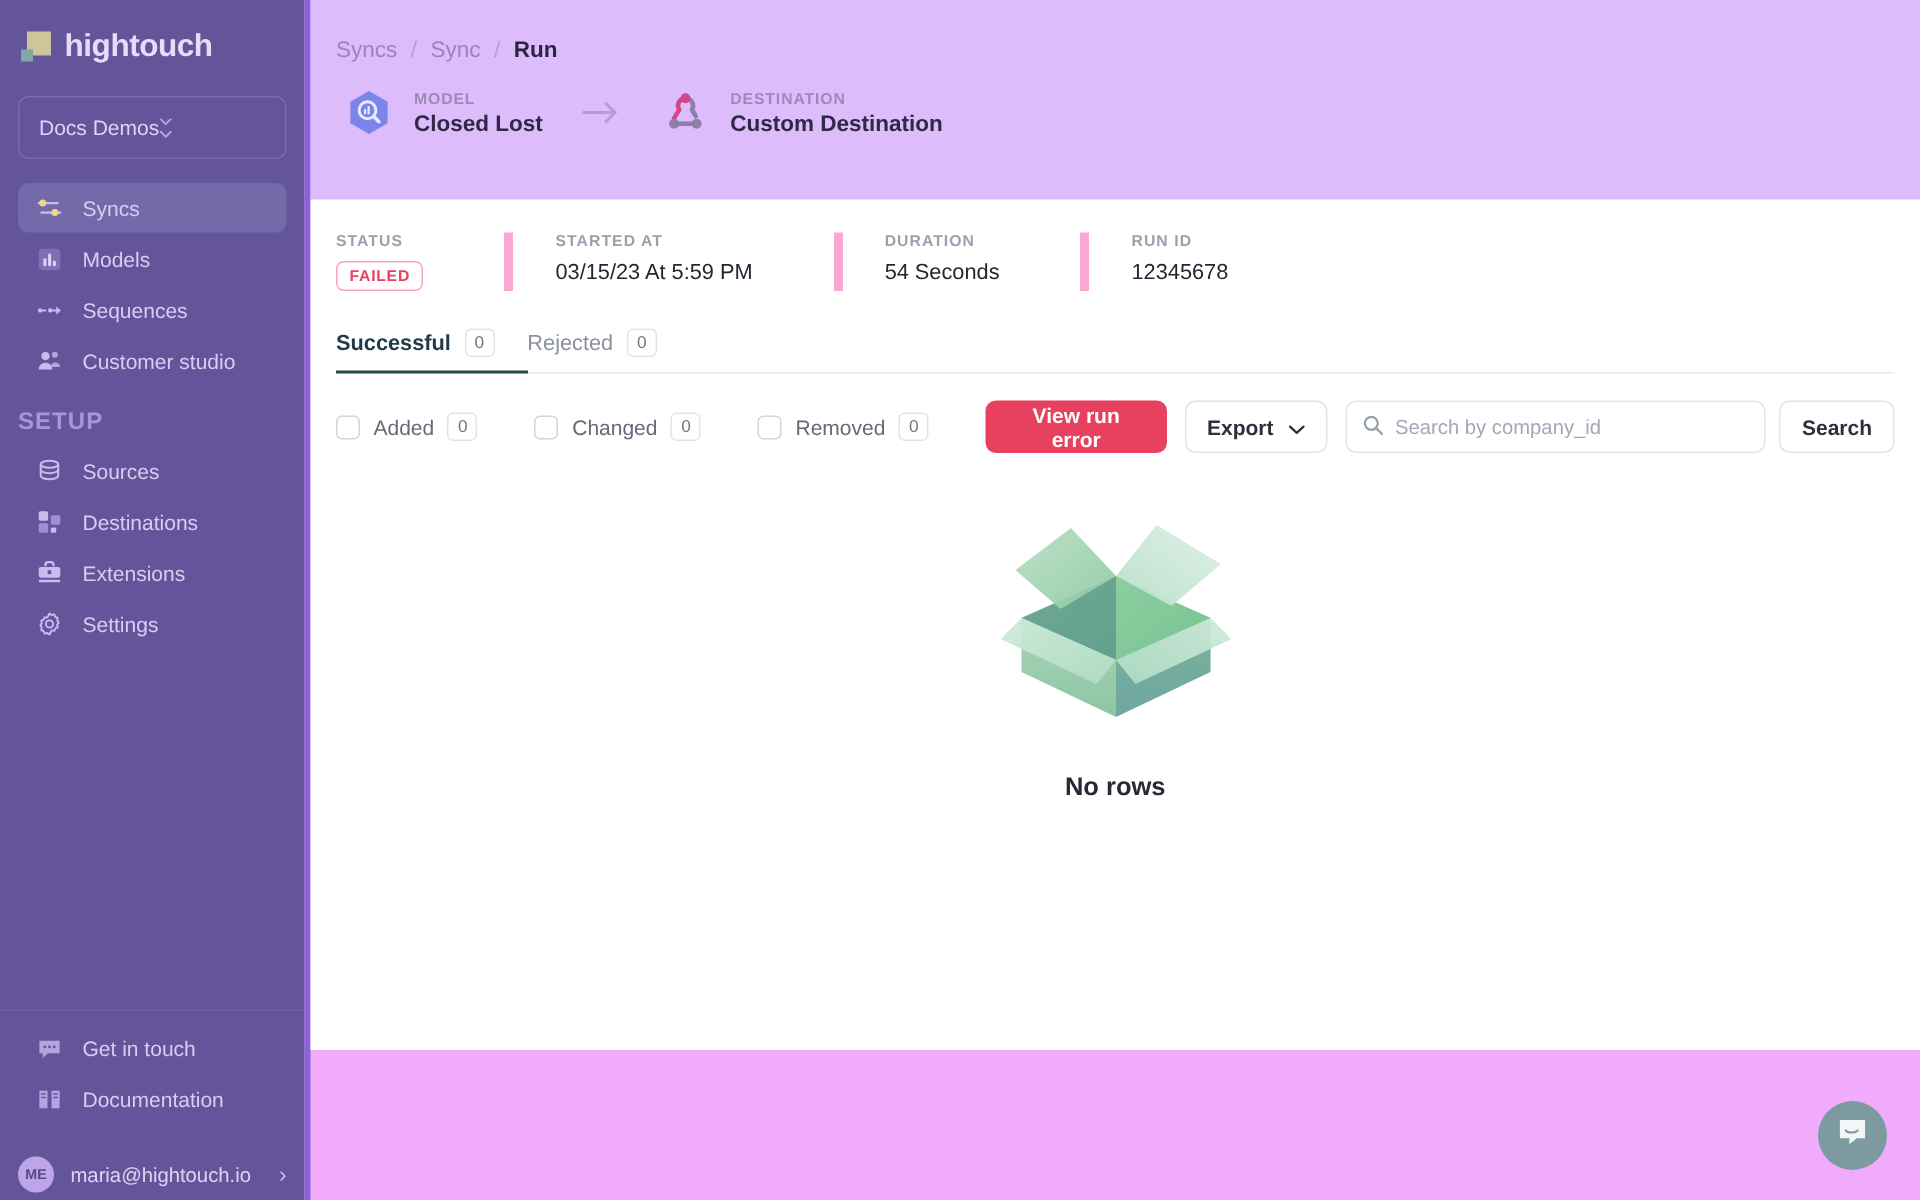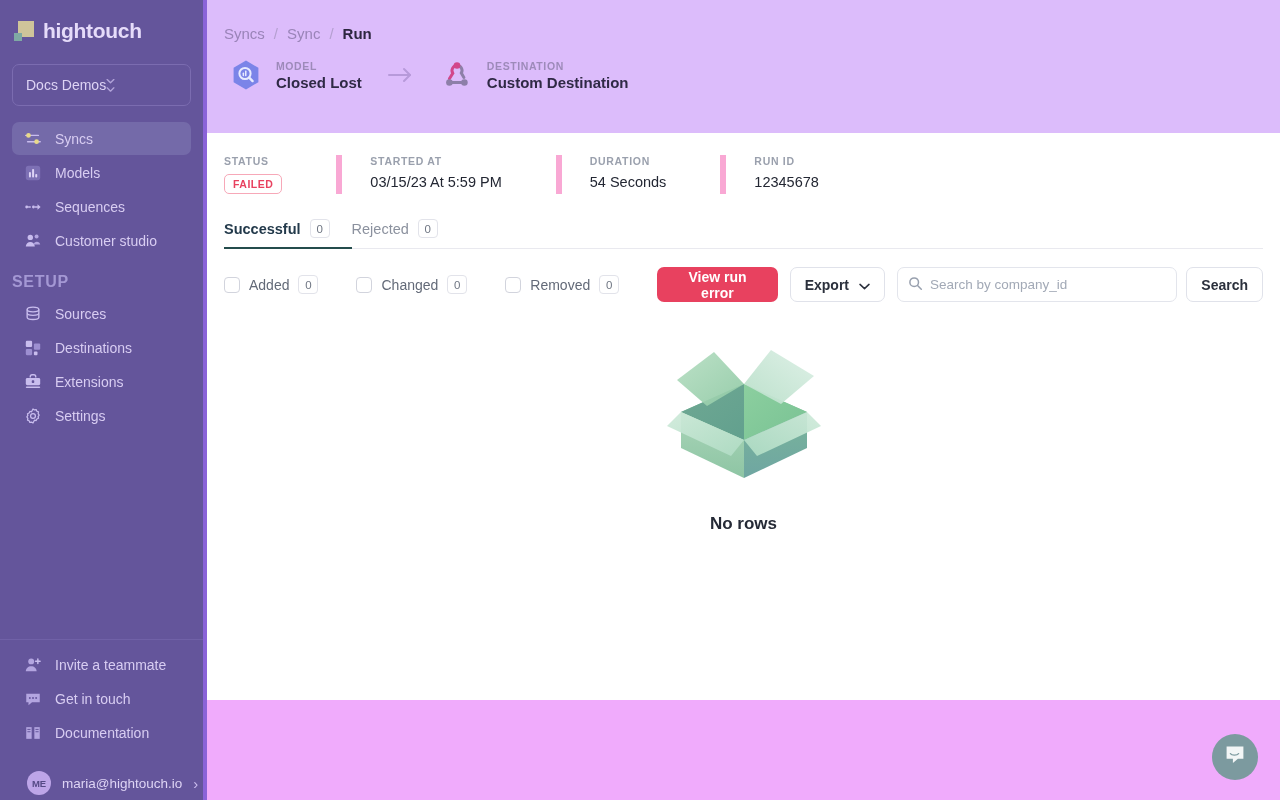--- a/index.html
+++ b/index.html
@@ -75,21 +75,21 @@
   }
 
   .sidebar-spacer { flex: 1; }
 
   .footer-divider {
     height: 1px; background: #7a6cb1; margin: 0 0 8px 0; opacity: .55;
   }
   .footer-nav { padding: 0 12px 10px 12px; }
   .user-row {
     display: flex; align-items: center; gap: 11px;
-    padding: 6px 12px 0 12px; height: 40px; cursor: pointer; margin-left: 15px;
+    padding: 6px 12px 0 12px; height: 40px; cursor: pointer;
   }
   .avatar {
     width: 24px; height: 24px; border-radius: 50%;
     background: #bda5e8; color: #554a86;
     font-size: 9.5px; font-weight: 700;
     display: flex; align-items: center; justify-content: center; flex: none;
   }
   .user-email { color: #ded4f5; font-size: 13.5px; flex: 1; }
   .user-chevron { color: #cbbdee; font-size: 15px; }
 
@@ -365,30 +365,20 @@
         </span>
         <span class="label">Settings</span>
       </div>
     </div>
 
     <div class="sidebar-spacer"></div>
 
     <div class="footer-divider"></div>
 
     <div class="footer-nav">
-      <div class="nav-item">
-        <span class="nav-icon">
-          <svg width="18" height="18" viewBox="0 0 20 20">
-            <circle cx="8" cy="6" r="3.3" fill="#b3a5e0"></circle>
-            <path d="M2 17c0-3.3 2.7-5.6 6-5.6s6 2.3 6 5.6z" fill="#b3a5e0"></path>
-            <path d="M15.4 3.4v5M12.9 5.9h5" stroke="#c9bdee" stroke-width="1.6" stroke-linecap="round"></path>
-          </svg>
-        </span>
-        <span class="label">Invite a teammate</span>
-      </div>
 
       <div class="nav-item">
         <span class="nav-icon">
           <svg width="18" height="18" viewBox="0 0 20 20">
             <path d="M2.5 4.2h15v9.3h-8.6L5 17v-3.5H2.5z" fill="#b3a5e0"></path>
             <circle cx="6.5" cy="8.8" r="1.1" fill="#64559b"></circle>
             <circle cx="10" cy="8.8" r="1.1" fill="#64559b"></circle>
             <circle cx="13.5" cy="8.8" r="1.1" fill="#64559b"></circle>
           </svg>
         </span>

